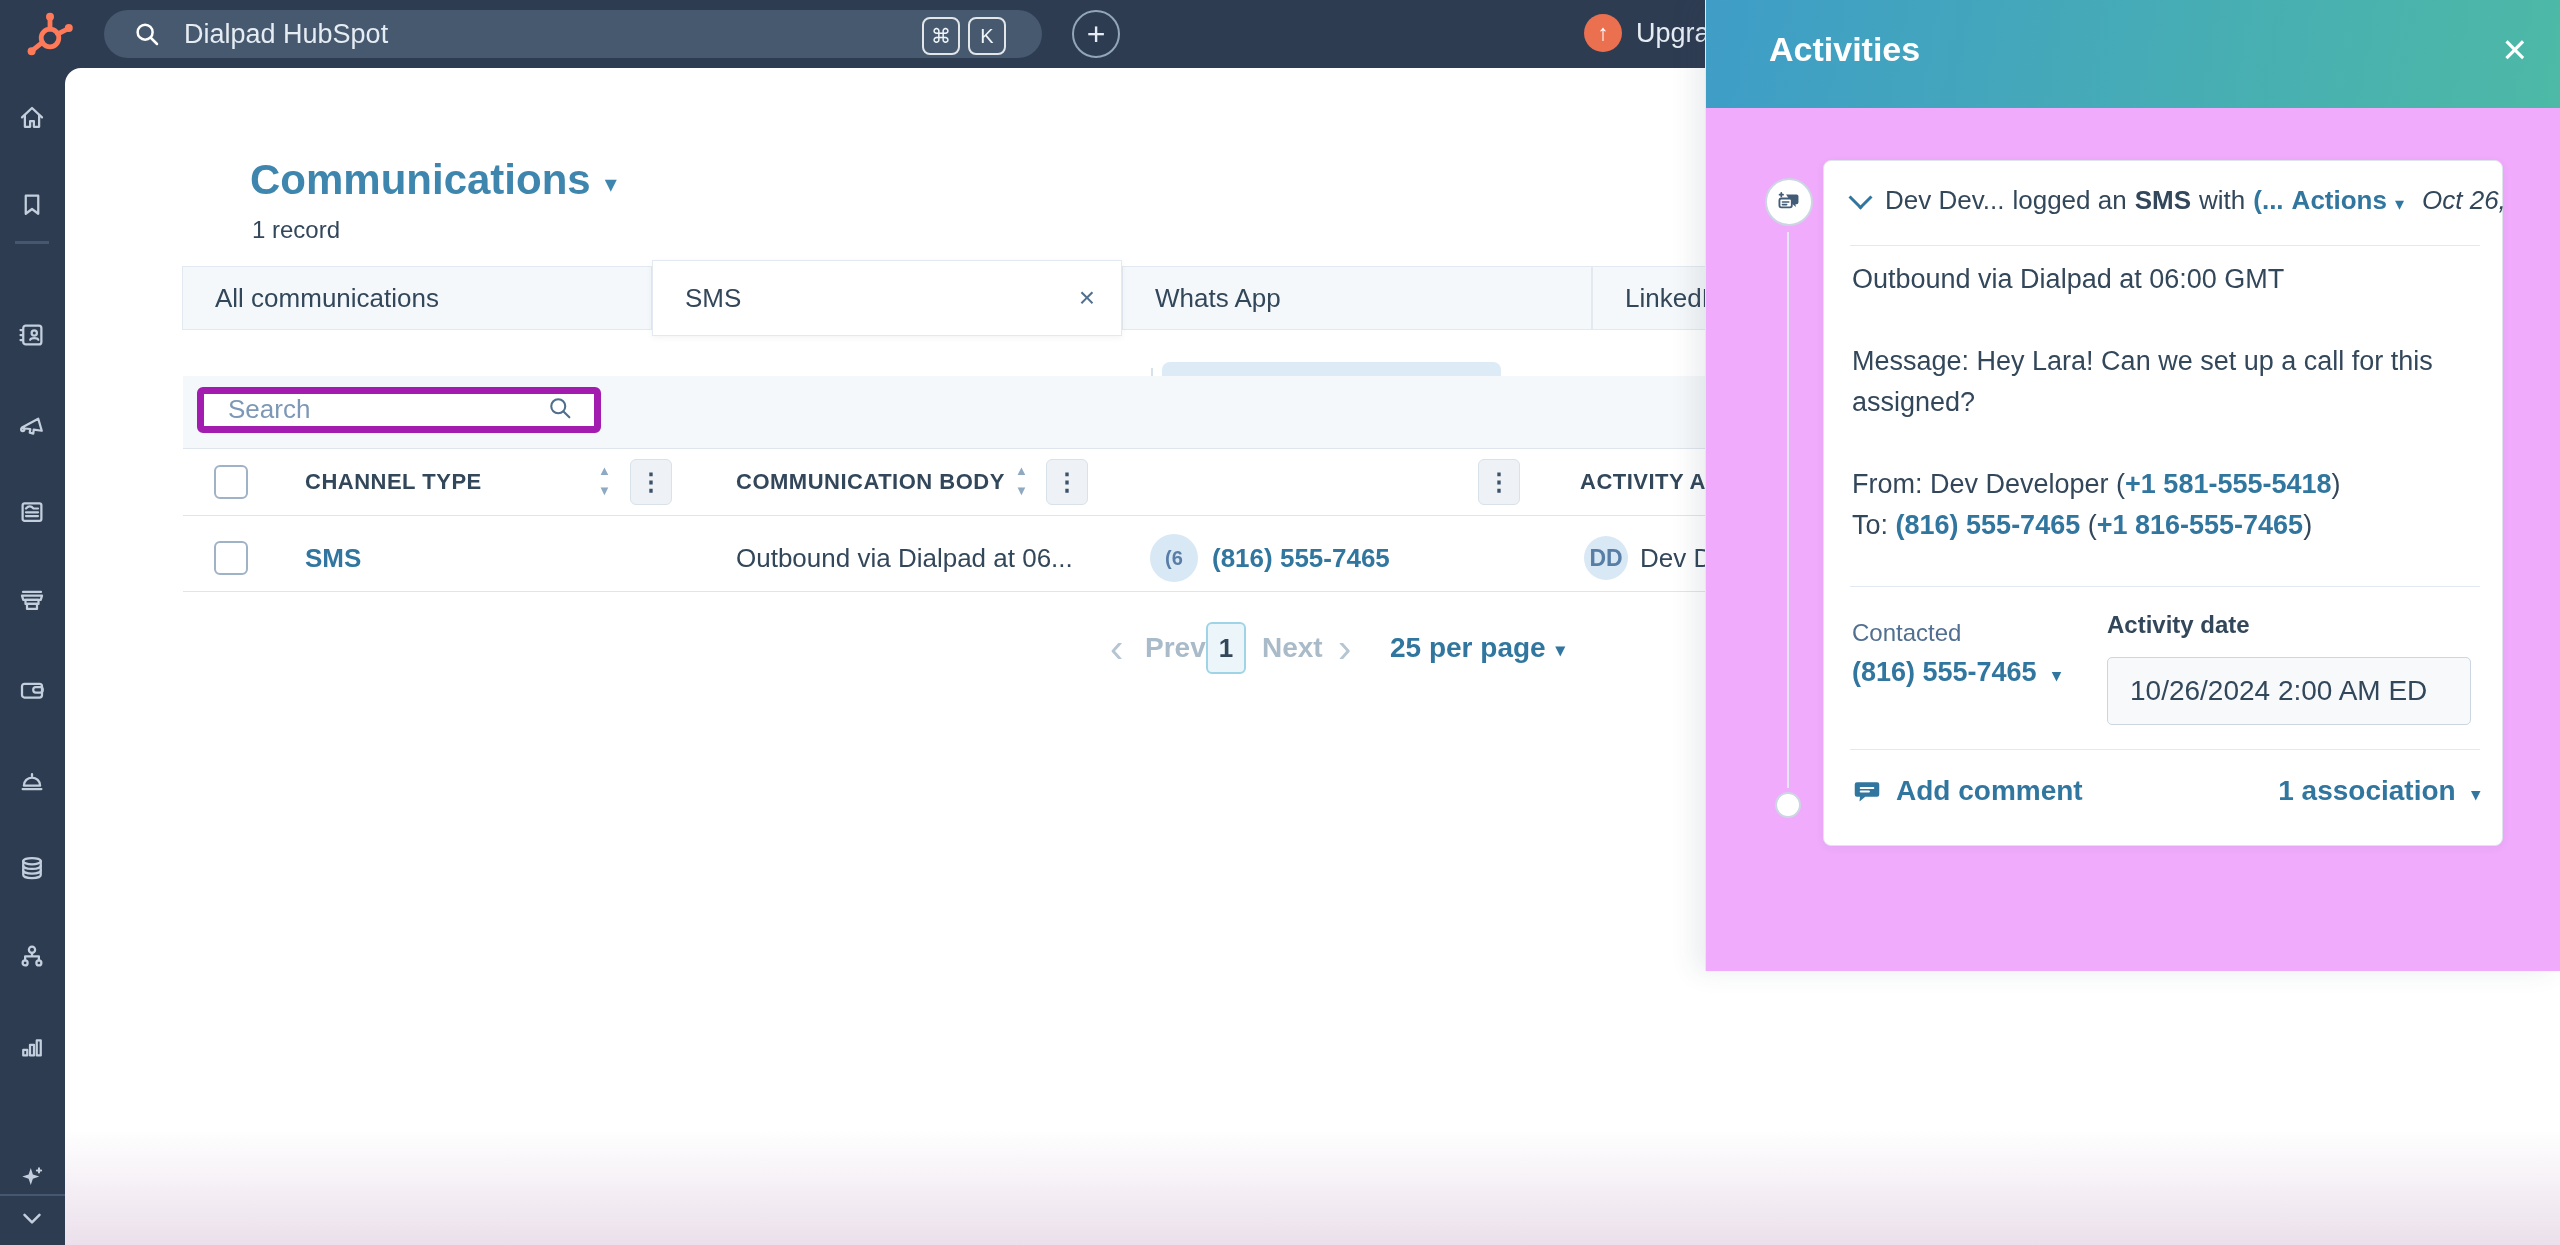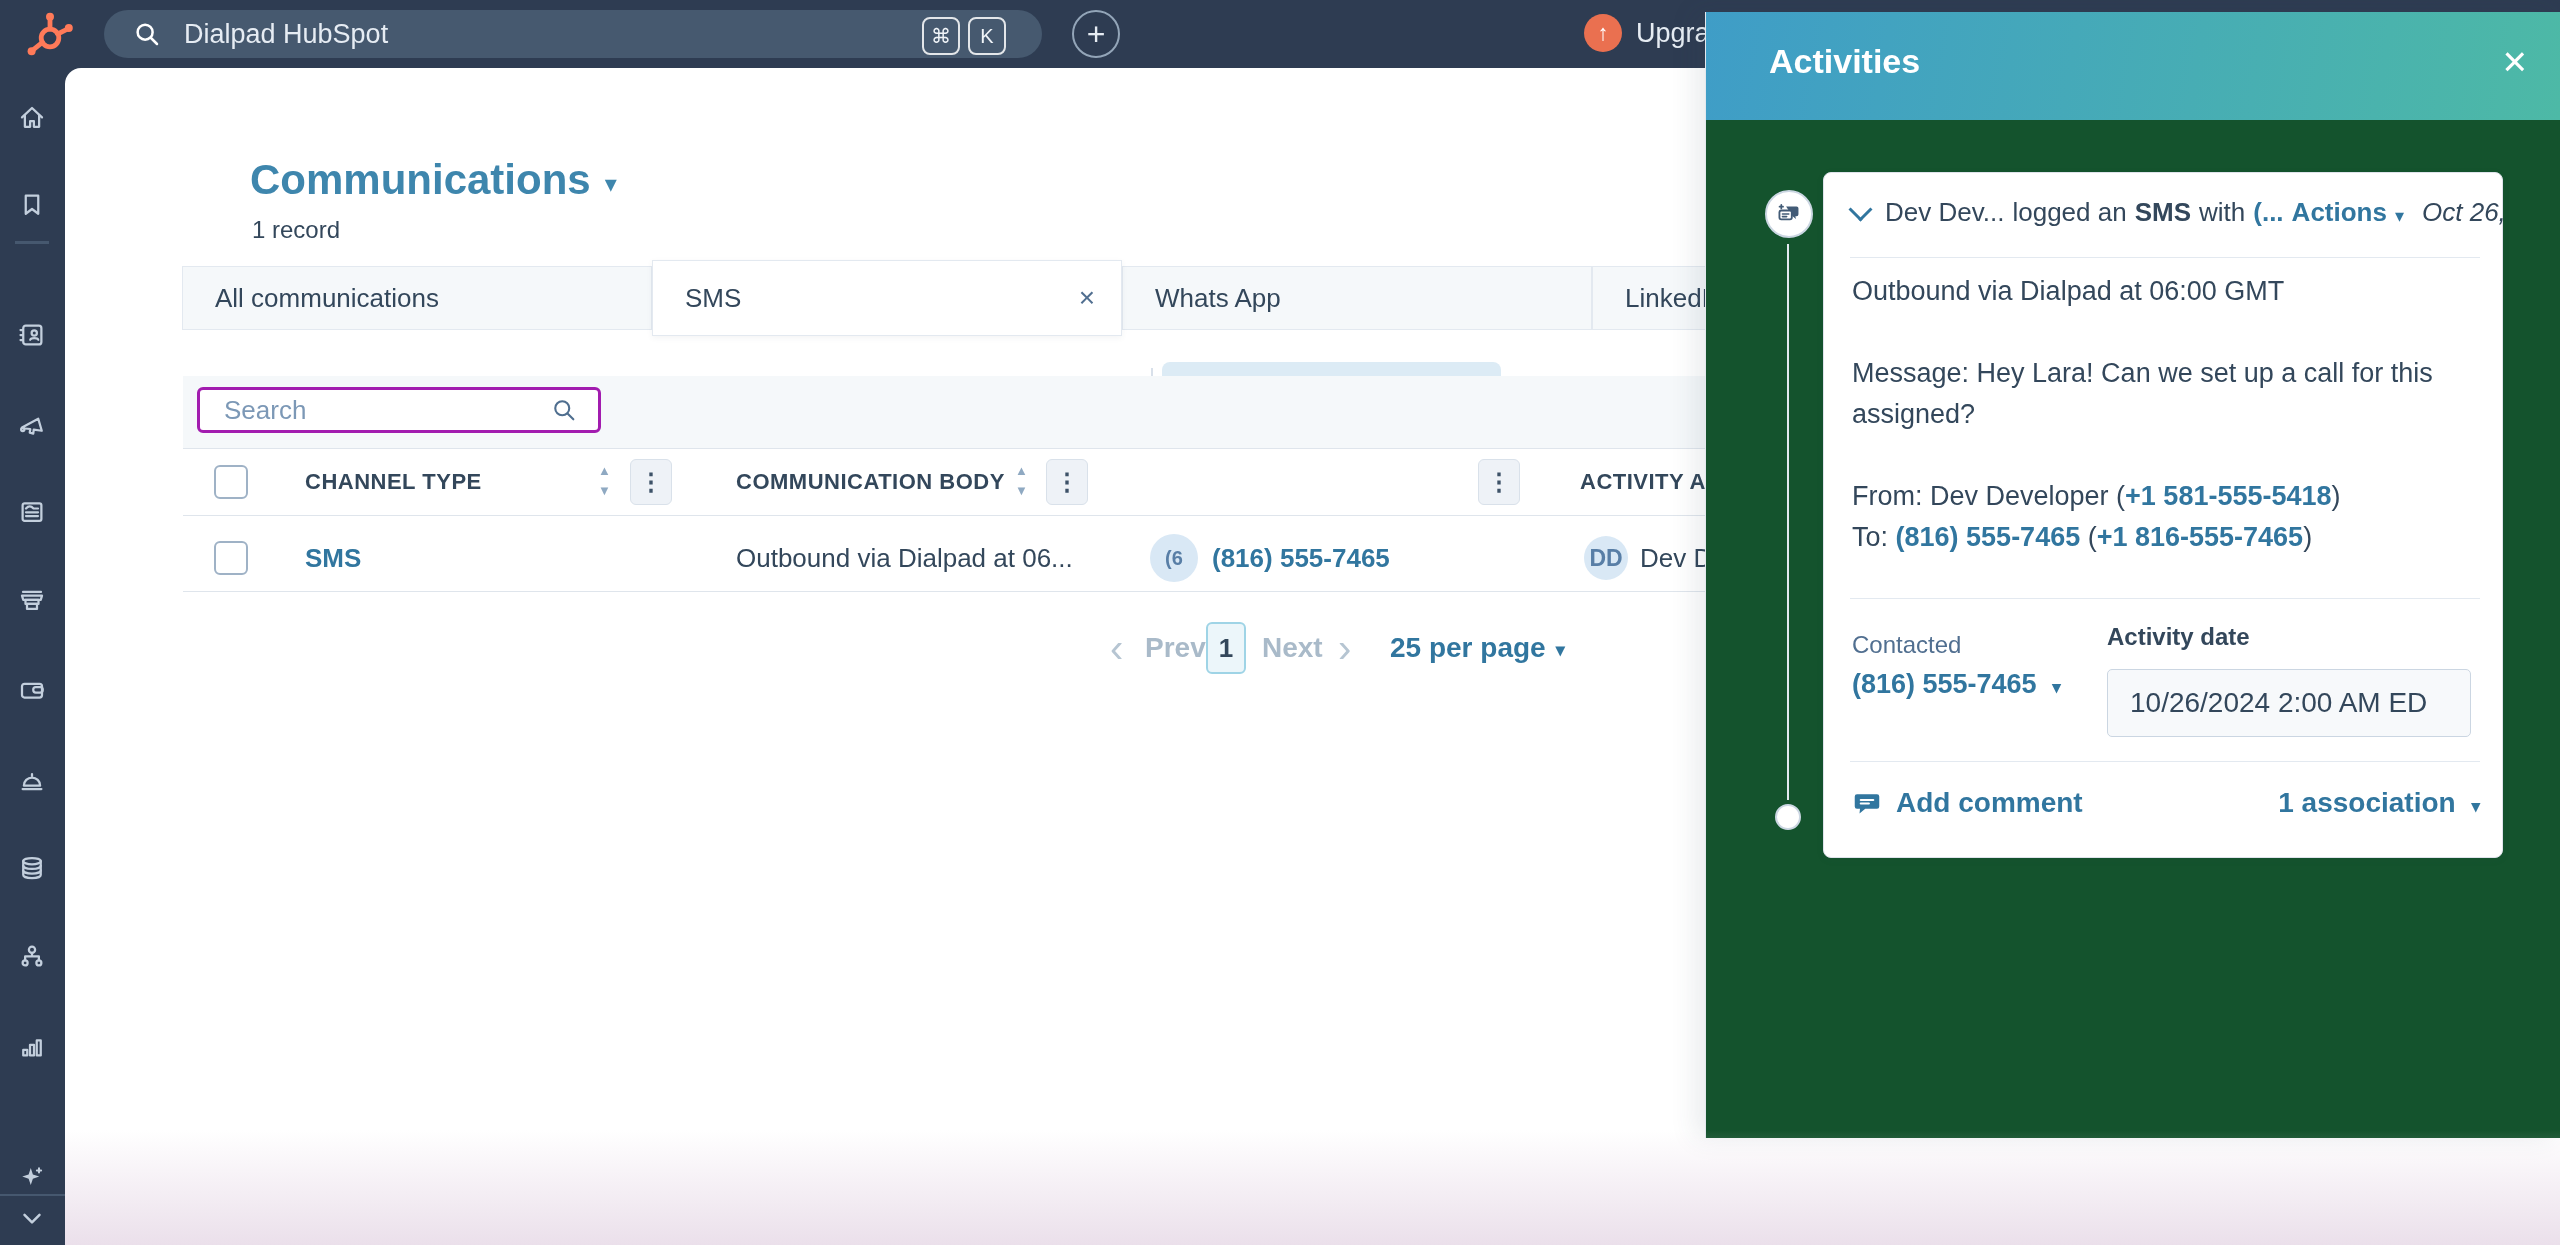--- a/index.html
+++ b/index.html
@@ -53,22 +53,22 @@
     display:flex;align-items:center;padding:0 26px;gap:16px;font-size:26px;font-weight:bold;
     color:#31769f;cursor:pointer;}
   .fbars{display:inline-flex;flex-direction:column;gap:5px;width:24px;}
   .fbars i{display:block;height:3px;background:#31769f;border-radius:2px;}
   .fbars i:nth-child(1){width:24px}.fbars i:nth-child(2){width:17px}.fbars i:nth-child(3){width:10px}
   .adv-chip .x{font-size:28px;font-weight:normal;color:#44708f;margin-left:12px;cursor:pointer;}
 
   
   .toolbar{position:absolute;left:183px;top:376px;width:2377px;height:82px;background:#f5f8fa;}
   .tsearch{position:absolute;left:14px;top:11px;width:404px;height:46px;background:#fff;
-    border:3px solid #a21caf;border-radius:6px;box-sizing:border-box;display:flex;
-    align-items:center;cursor:text;}
+    border:7px solid #a21caf;border-radius:6px;box-sizing:border-box;display:flex;
+    cursor:text;}
   .tsearch .ph{margin-left:24px;font-size:26px;color:#7c98b6;flex:1;}
   .tsearch .mag{margin-right:20px;}
   .thead,.trow{position:absolute;left:183px;width:2377px;height:66px;background:#fff;}
   .thead{top:458px;border-top:1px solid #dfe5ec;border-bottom:1px solid #dfe5ec;}
   .trow{top:525px;border-bottom:1px solid #dfe5ec;}
   .cb{position:absolute;left:31px;top:16px;width:34px;height:34px;background:#fff;
     border:2px solid #9fb2c6;border-radius:6px;box-sizing:border-box;cursor:pointer;}
   .colh{position:absolute;top:0;height:66px;display:flex;align-items:center;font-size:22px;
     font-weight:bold;letter-spacing:.5px;color:#33475b;white-space:nowrap;cursor:pointer;}
   .sort{position:absolute;top:12px;display:flex;flex-direction:column;line-height:20px;
@@ -88,22 +88,22 @@
     font-weight:bold;white-space:nowrap;}
   .pag .gray{color:#a9bac9;cursor:pointer;}
   .pag .chev{color:#b6c5d2;font-size:40px;font-weight:normal;cursor:pointer;}
   .pagebox{position:absolute;left:1023px;top:4px;width:40px;height:52px;background:#ecf6fa;
     border:2px solid #9fd4e6;border-radius:6px;box-sizing:border-box;display:flex;align-items:center;
     justify-content:center;font-size:26px;font-weight:bold;color:#33475b;cursor:pointer;}
   .perpage{color:#31769f;cursor:pointer;}
   .perpage .c{font-size:18px;margin-left:10px;padding-top:4px;}
 
   
-  .panel{position:absolute;left:1705px;top:0;width:855px;height:1126px;background:#14532d;z-index:10;
-    border-left:1px solid #e3e8ee;box-shadow:-10px 0 24px rgba(51,71,91,.10);margin-top:12px;}
+  .panel{position:absolute;left:1705px;top:0;width:855px;height:971px;background:#f0abfc;z-index:10;
+    border-left:1px solid #e3e8ee;box-shadow:-10px 0 24px rgba(51,71,91,.10);}
   .phead{position:absolute;left:0;top:0;width:855px;height:108px;
     background:linear-gradient(100deg,#3f9dc7 0%,#4db9a6 100%);}
   .phead .t{position:absolute;left:63px;top:30px;font-size:34px;font-weight:bold;color:#fff;}
   .phead .x{position:absolute;right:34px;top:26px;font-size:42px;font-weight:300;color:#fff;cursor:pointer;}
   .tl-circle{position:absolute;left:59px;top:178px;width:48px;height:48px;border:2px solid #cbd6e2;
     border-radius:50%;background:#fff;box-sizing:border-box;display:flex;align-items:center;
     justify-content:center;}
   .tl-line{position:absolute;left:81px;top:232px;width:2px;height:556px;background:#e3e9f0;}
   .tl-end{position:absolute;left:69px;top:792px;width:26px;height:26px;border:2px solid #cbd6e2;
     border-radius:50%;background:#fff;box-sizing:border-box;}

